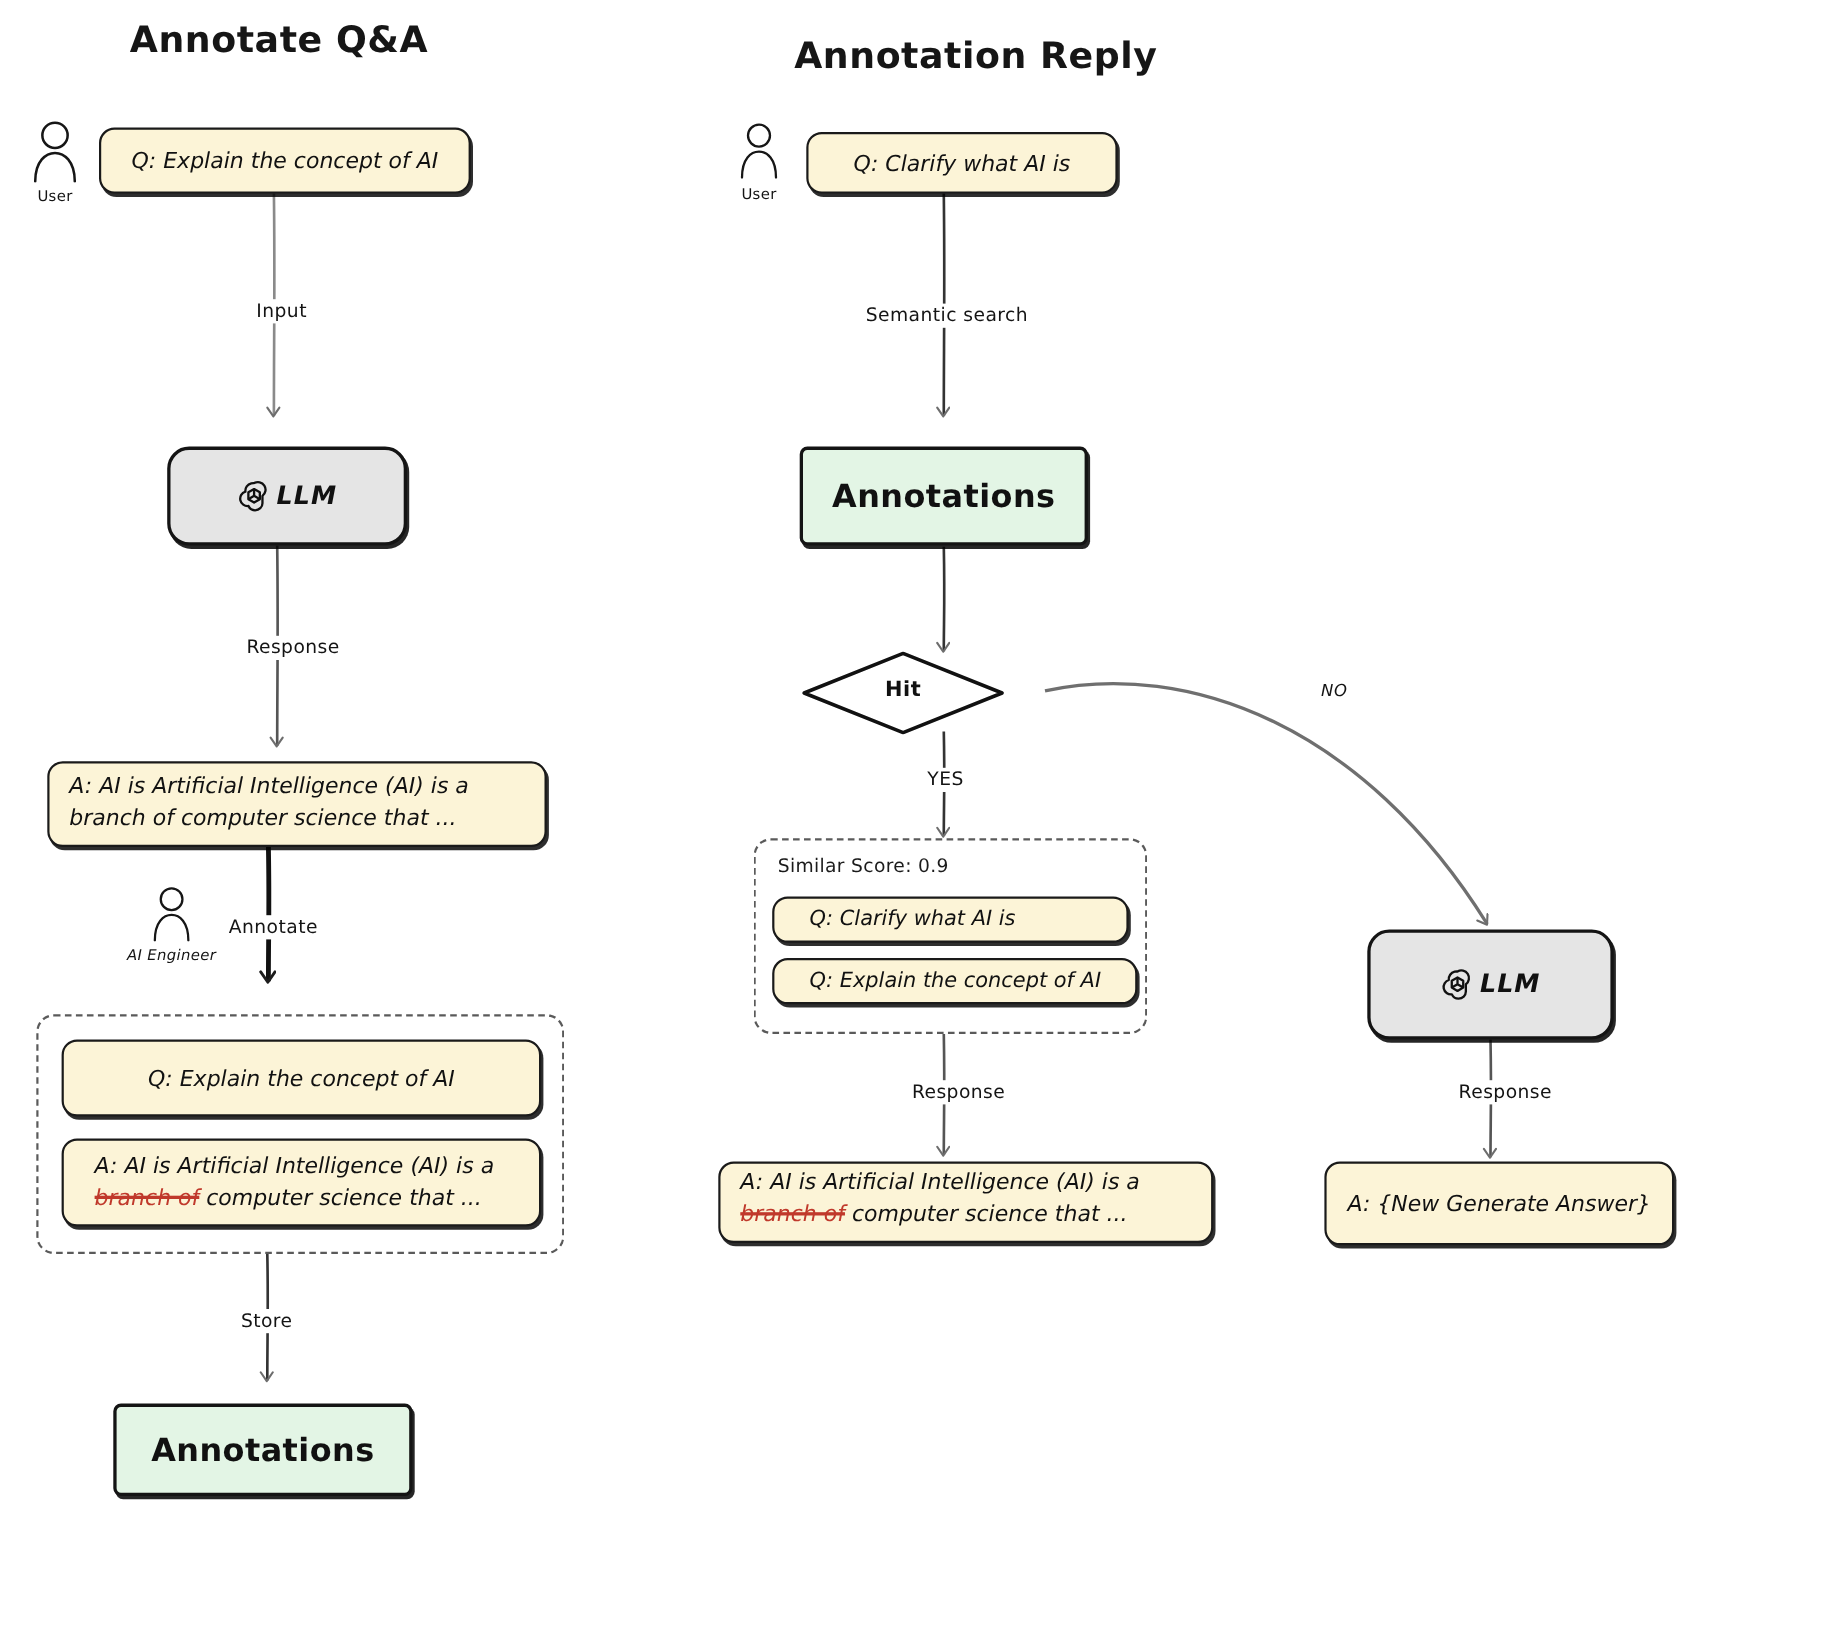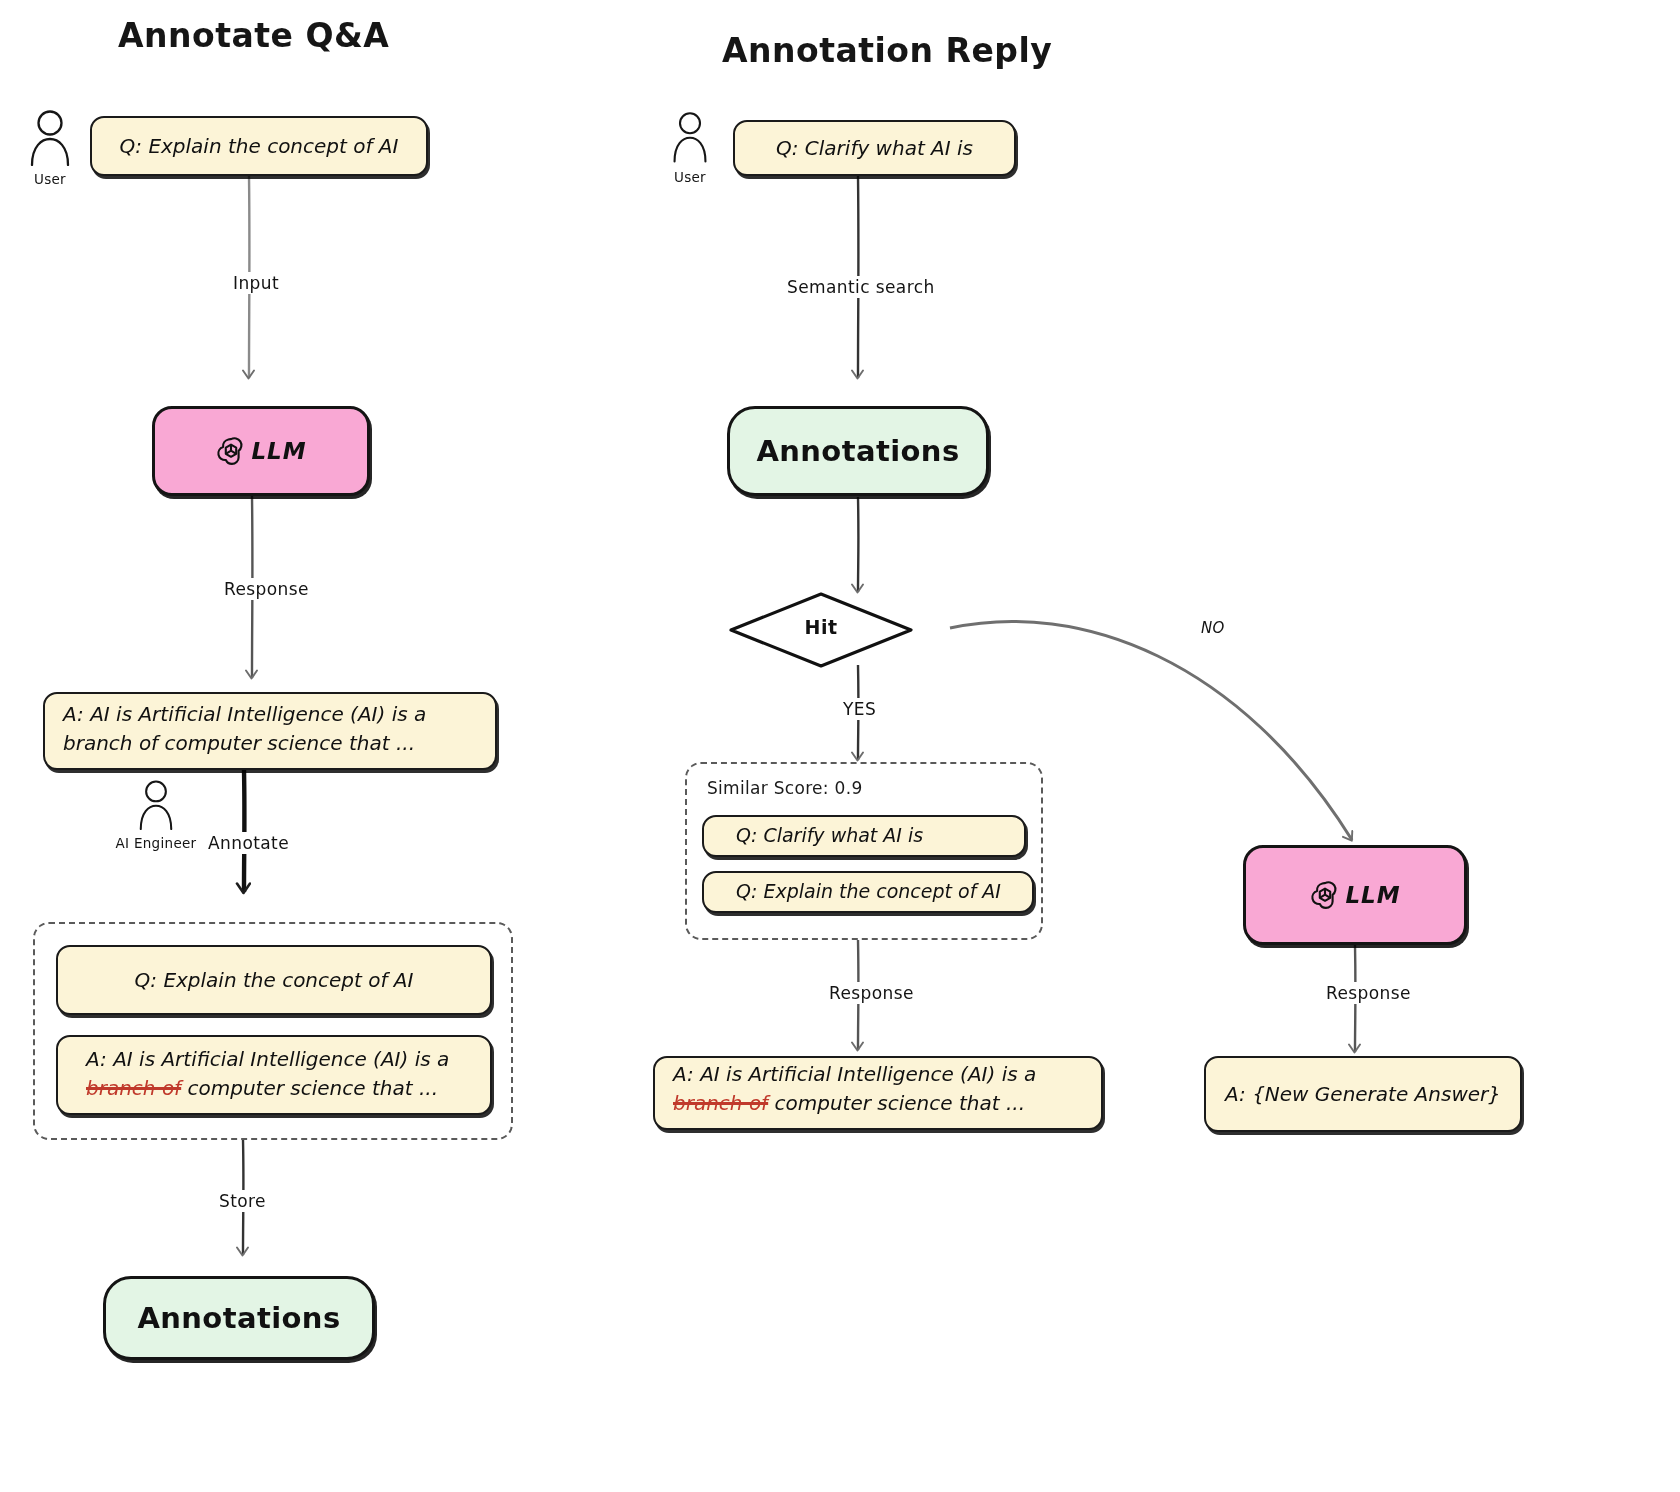--- a/index.html
+++ b/index.html
@@ -59,36 +59,36 @@
     width: 100%;
   }
   .strike {
     color: #c0392b;
     text-decoration: line-through;
     text-decoration-color: #c0392b;
     text-decoration-thickness: 3px;
   }
   
   .llm-box {
-    background: #f9a8d4;
+    background: #e5e5e5;
     border: 3px solid #141414;
     border-radius: 20px;
     box-shadow: 2px 3px 0 rgba(0,0,0,.85);
     gap: 4px;
     font-size: 23px;
     font-style: italic;
     font-weight: 600;
     color: #111;
   }
   .llm-label { letter-spacing: 1px; }
   
   .store-box {
     background: #e3f5e5;
     border: 3px solid #141414;
-    border-radius: 28px;
+    border-radius: 7px;
     box-shadow: 2px 3px 0 rgba(0,0,0,.85);
     font-size: 29px;
     font-weight: 600;
     color: #111;
     letter-spacing: .4px;
   }
   
   .group-box {
     position: absolute;
     border: 2px dashed #5a5a5a;
@@ -209,21 +209,21 @@
 
 <div class="edge-label" style="left:219px; top:578px;">Response</div>
 
 <div class="node qa-box two-line" style="left:43px; top:692px; width:454px; height:78px;">
   <span class="qa-text" style="text-align:left;">
     <span>A: AI is Artificial Intelligence (AI) is a</span><br>
     <span>branch of computer science that ...</span>
   </span>
 </div>
 
-<div class="actor" style="left:108px; top:778px; width:96px;">
+<div class="actor" style="left:108px; top:804px; width:96px;font-style:italic;">
   <svg width="40" height="52" viewBox="0 0 44 58">
     <circle cx="22" cy="15" r="11" fill="none" stroke="#161616" stroke-width="2.3"></circle>
     <path d="M5,57 C5,38 14,31 22,31 C30,31 39,38 39,57" fill="none" stroke="#161616" stroke-width="2.3" stroke-linecap="round"></path>
   </svg>
   <div class="actor-caption">AI Engineer</div>
 </div>
 
 <div class="edge-label" style="left:203px; top:832px;">Annotate</div>
 
 <div class="group-box" style="left:33px; top:922px; width:480px; height:218px;"></div>

